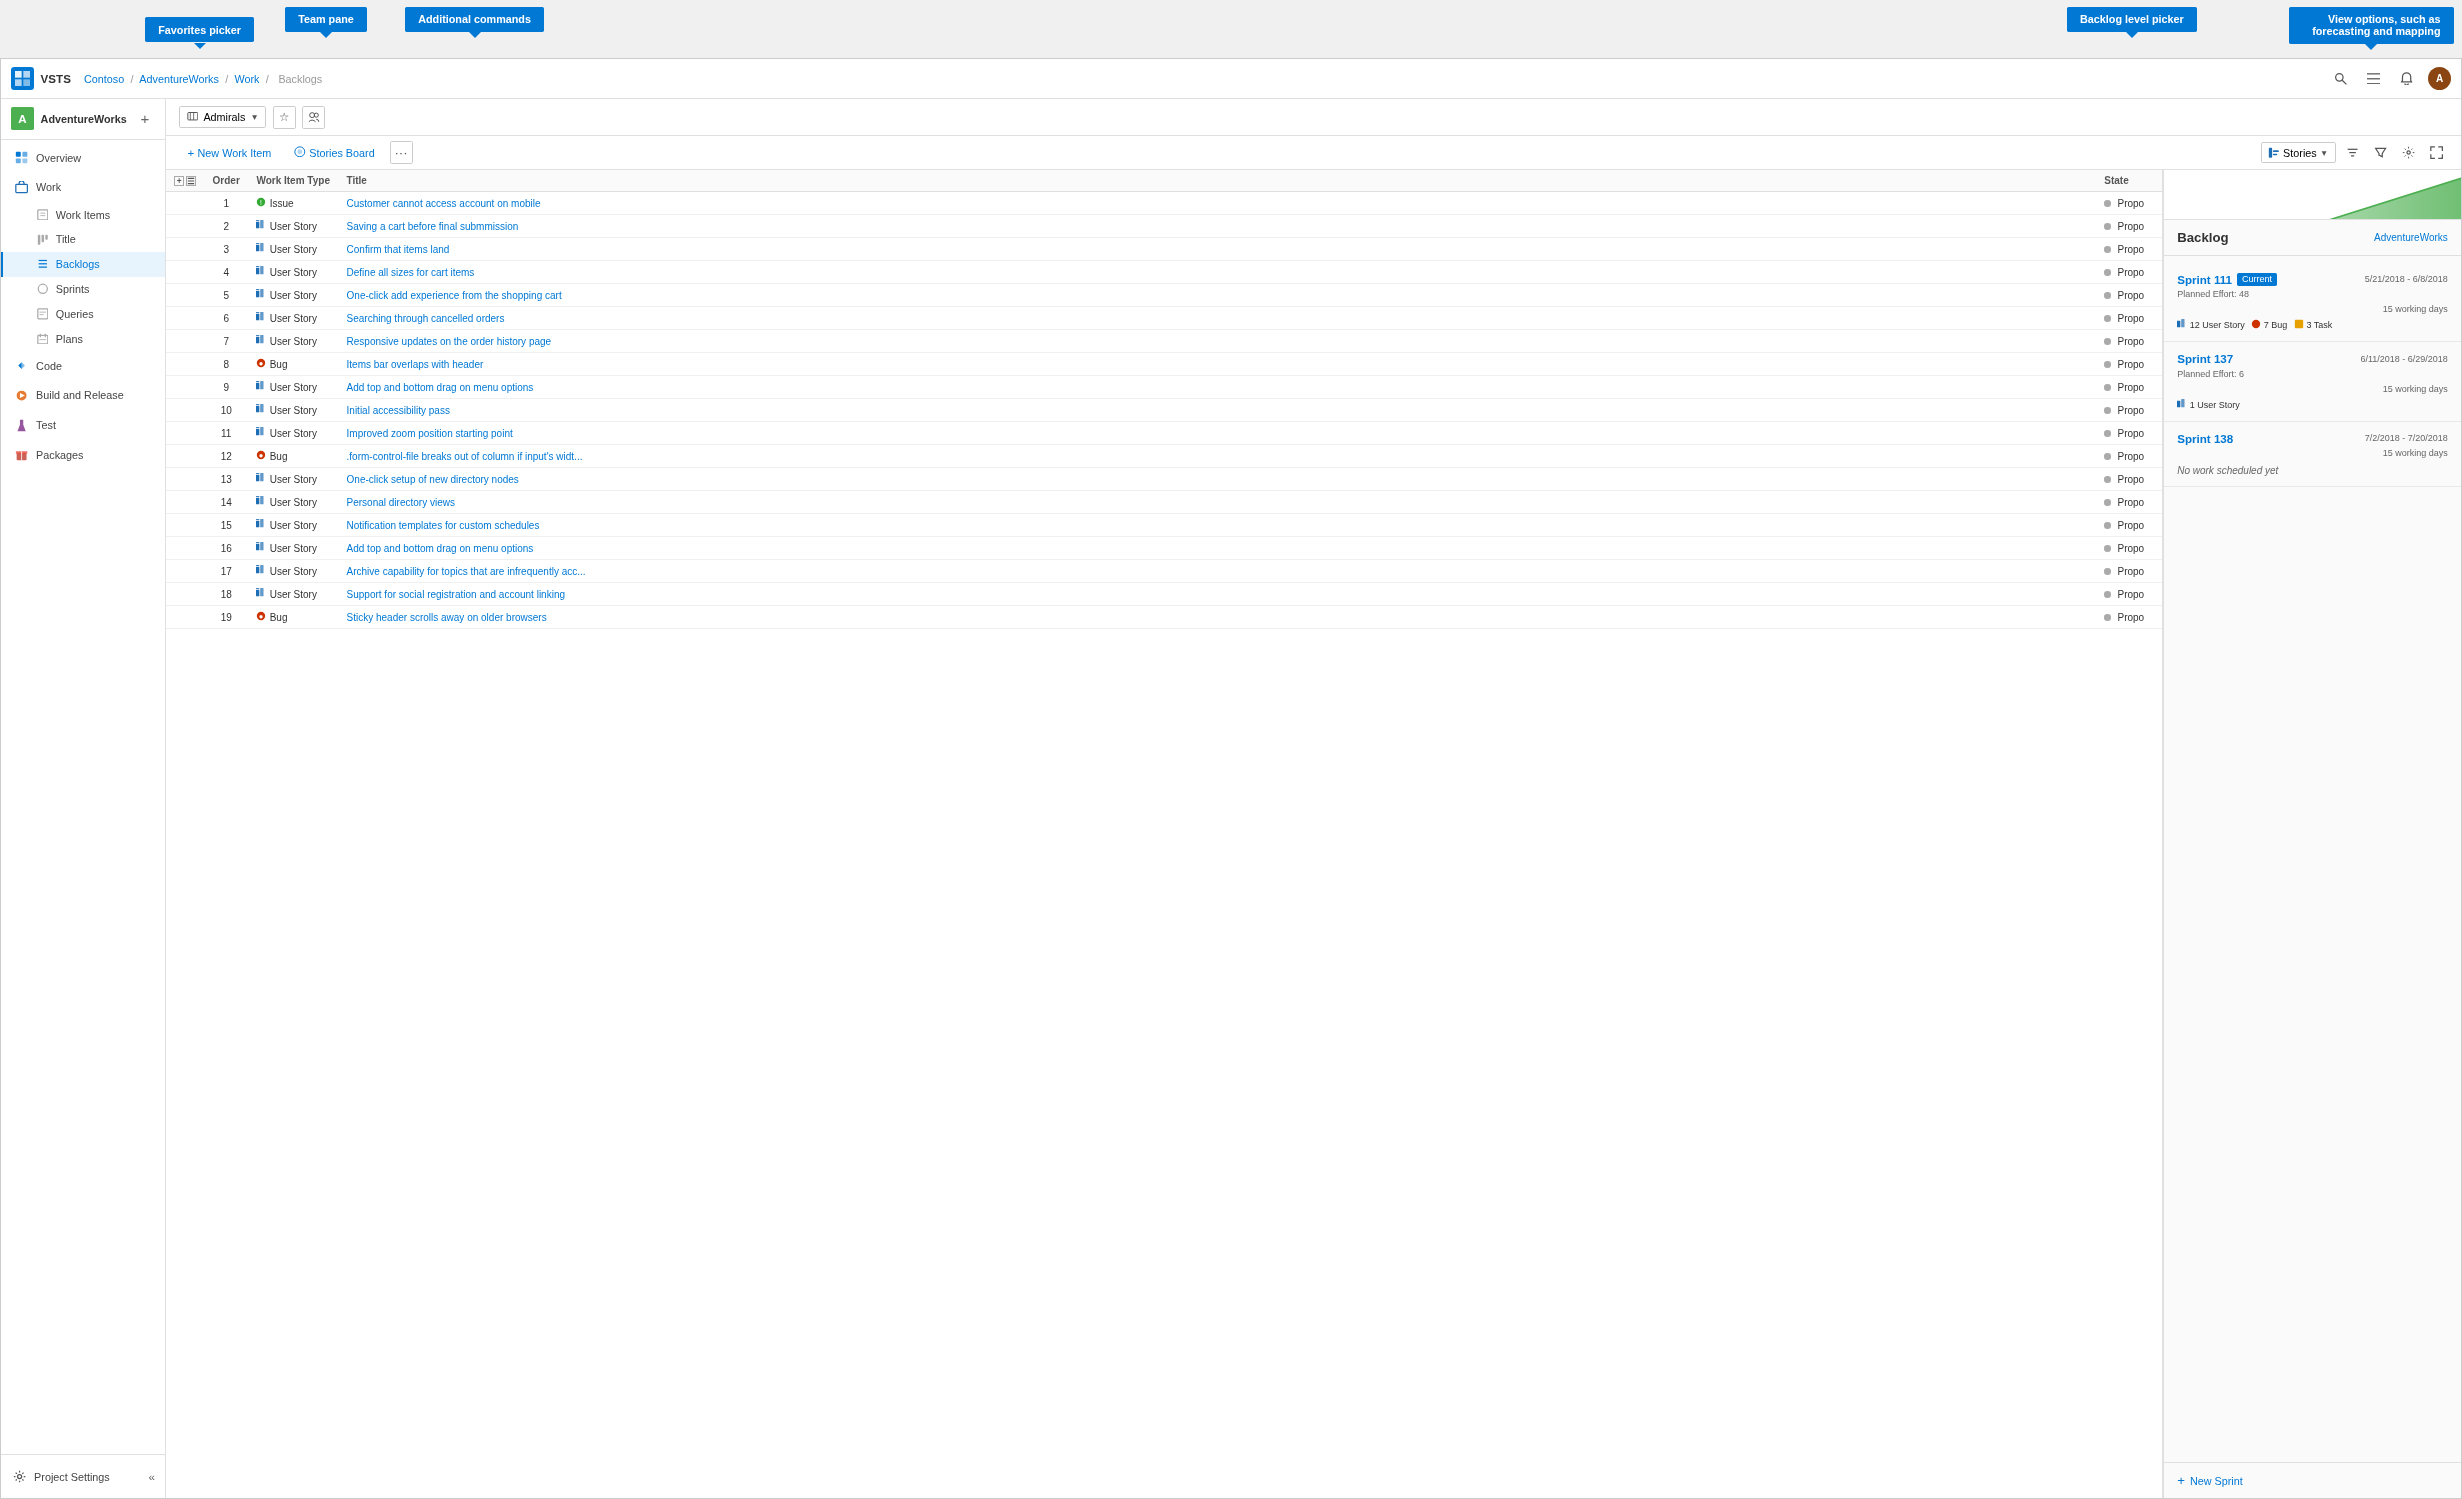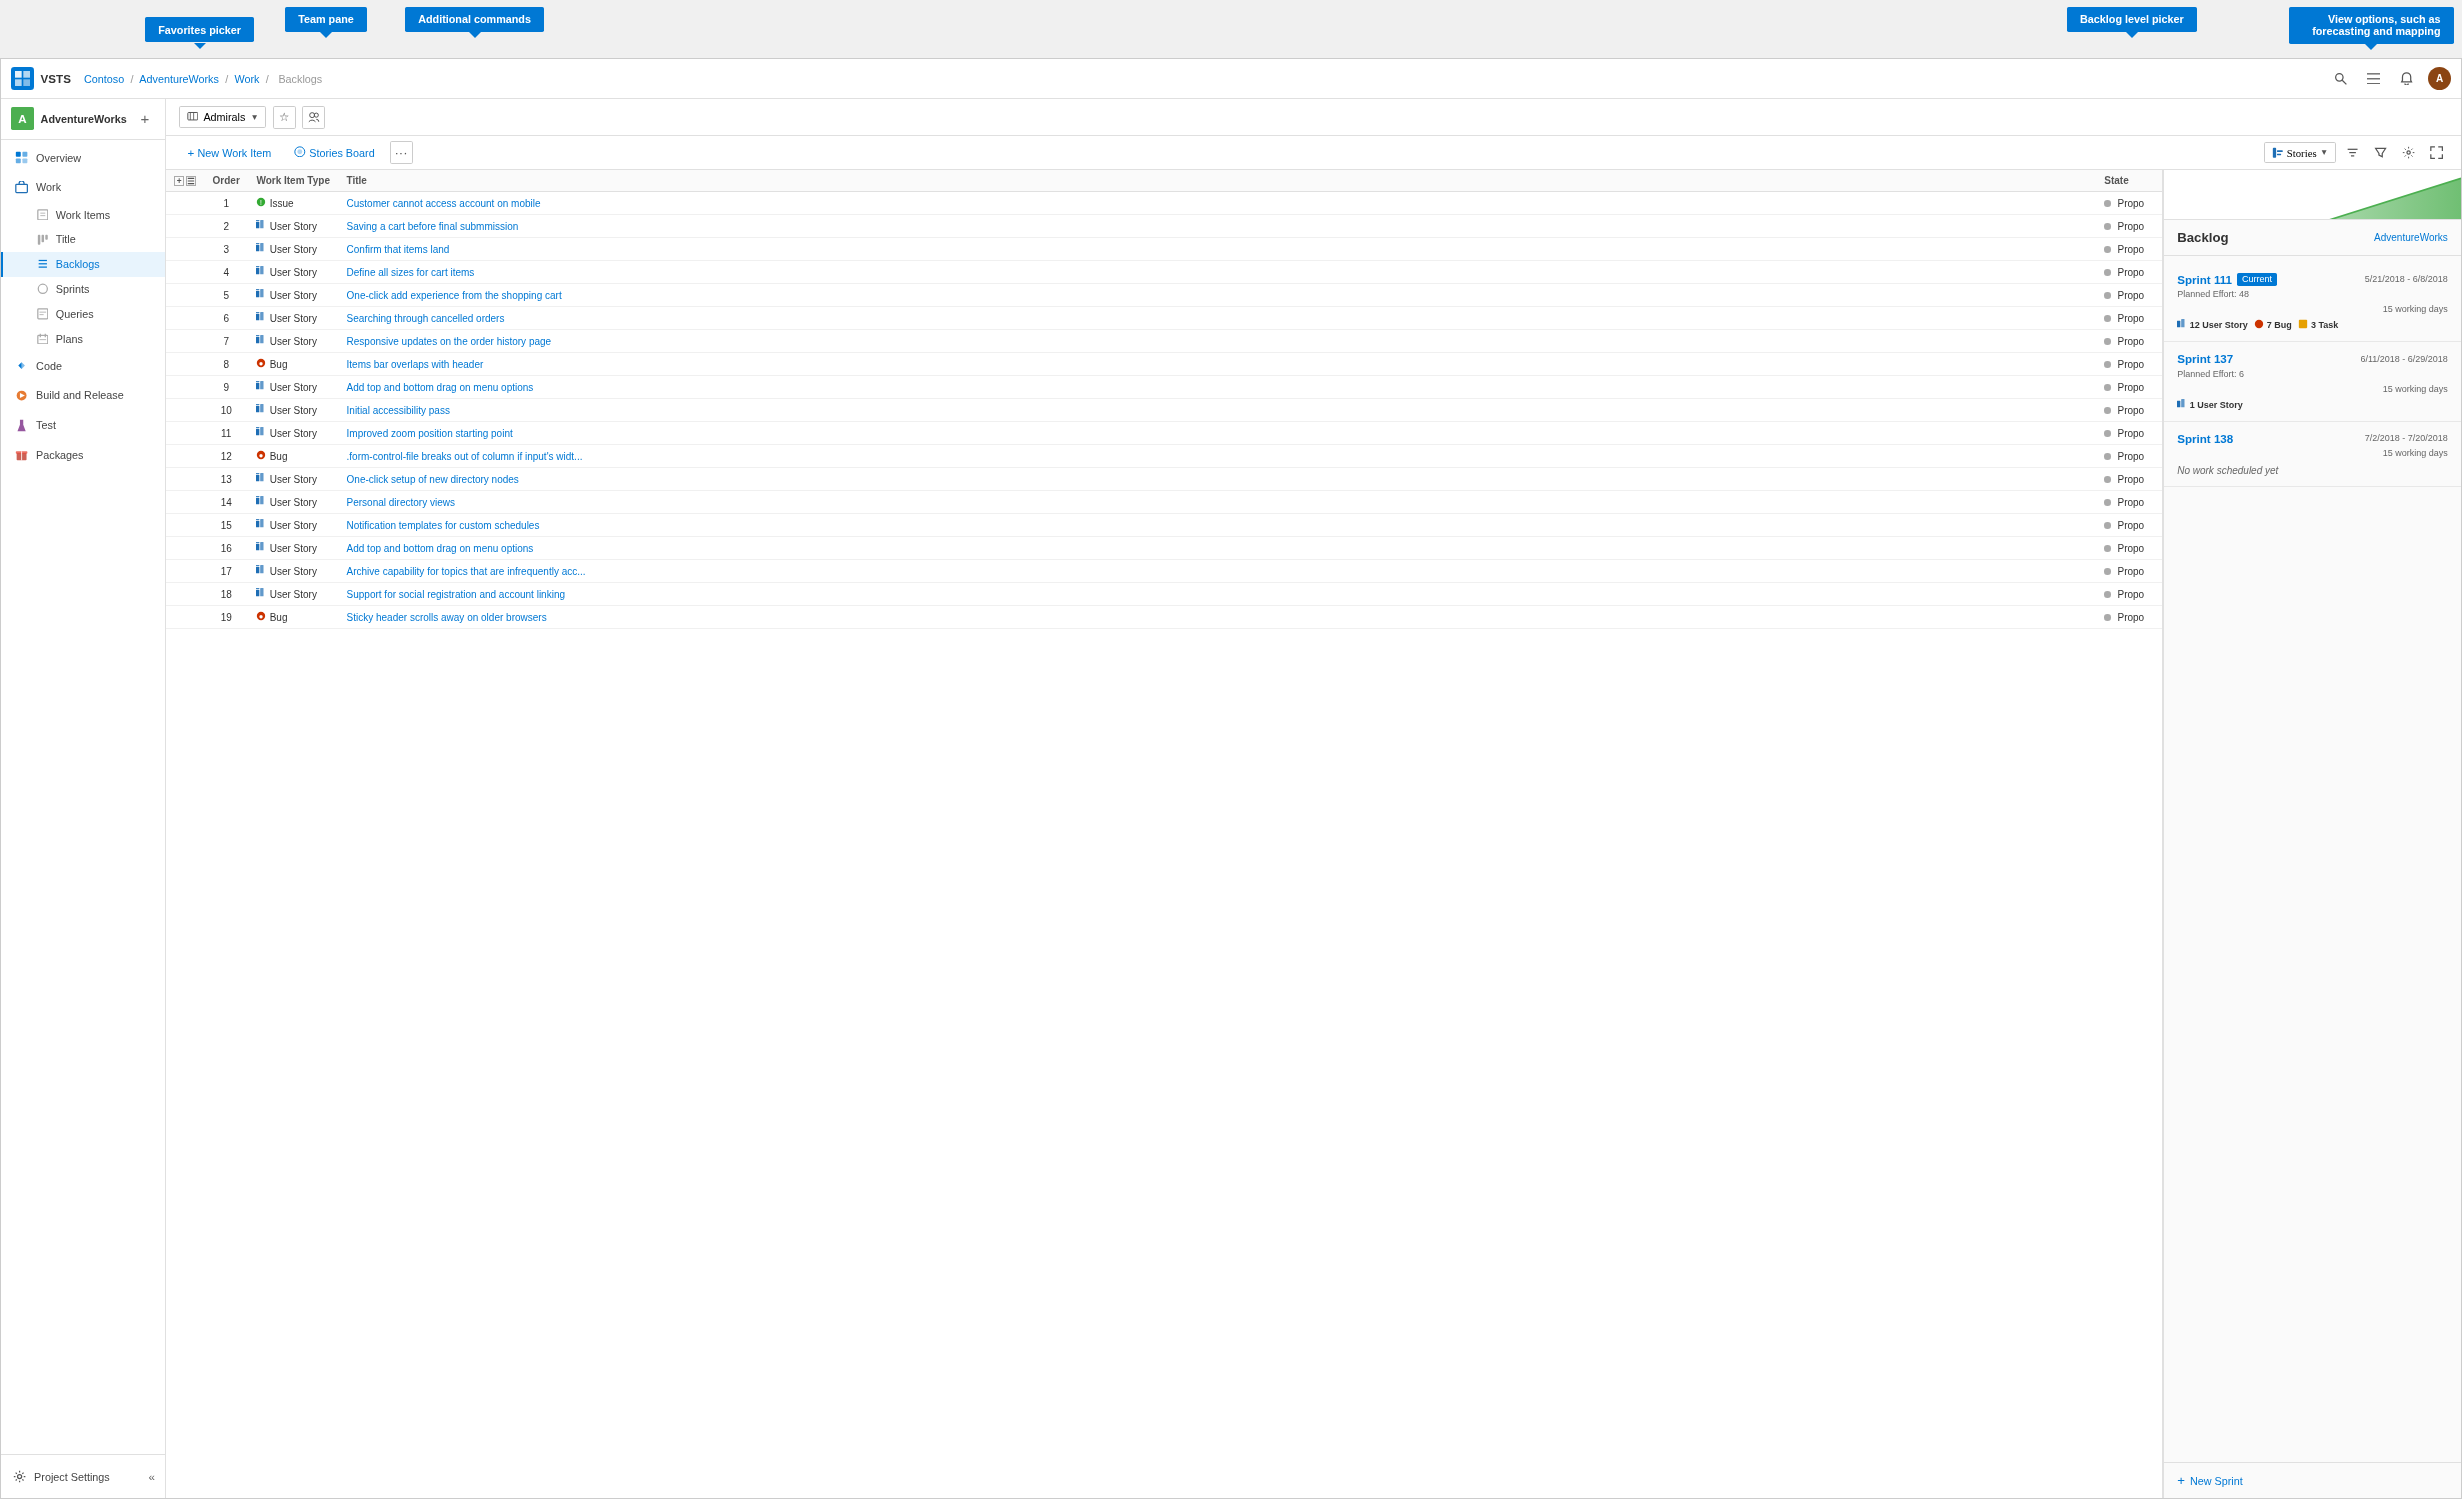--- a/index.html
+++ b/index.html
@@ -260,21 +260,21 @@
       width: 23px; height: 23px;
       display: flex; align-items: center; justify-content: center;
       border: 0.8px solid #ccc;
       border-radius: 1.7px;
       cursor: pointer;
       background: #fff;
       font-size: 13.2px;
       color: #555;
     }
     .action-bar-right {
-      display: flex; align-items: center; gap: 5px; margin-left: auto; font-family: Liberation Serif, serif;
+      display: flex; align-items: center; gap: 5px; margin-left: auto;
     }
     .stories-picker {
       display: flex; align-items: center; gap: 3.3px;
       border: 0.8px solid #ccc;
       border-radius: 1.7px;
       padding: 3.3px 6.6px;
       cursor: pointer;
       font-size: 10.8px;
       background: #fff;
     }
@@ -412,21 +412,20 @@
       display: flex;
       gap: 6.6px;
       margin-top: 5px;
     }
     .sprint-tag {
       display: flex;
       align-items: center;
       gap: 2.5px;
       font-size: 9px;
       color: #333;
-      font-weight: bold;
     }
 
     .no-work {
       font-size: 10px;
       color: #666;
       font-style: italic;
       margin-top: 6.6px;
     }
     .new-sprint-btn {
       display: flex;

